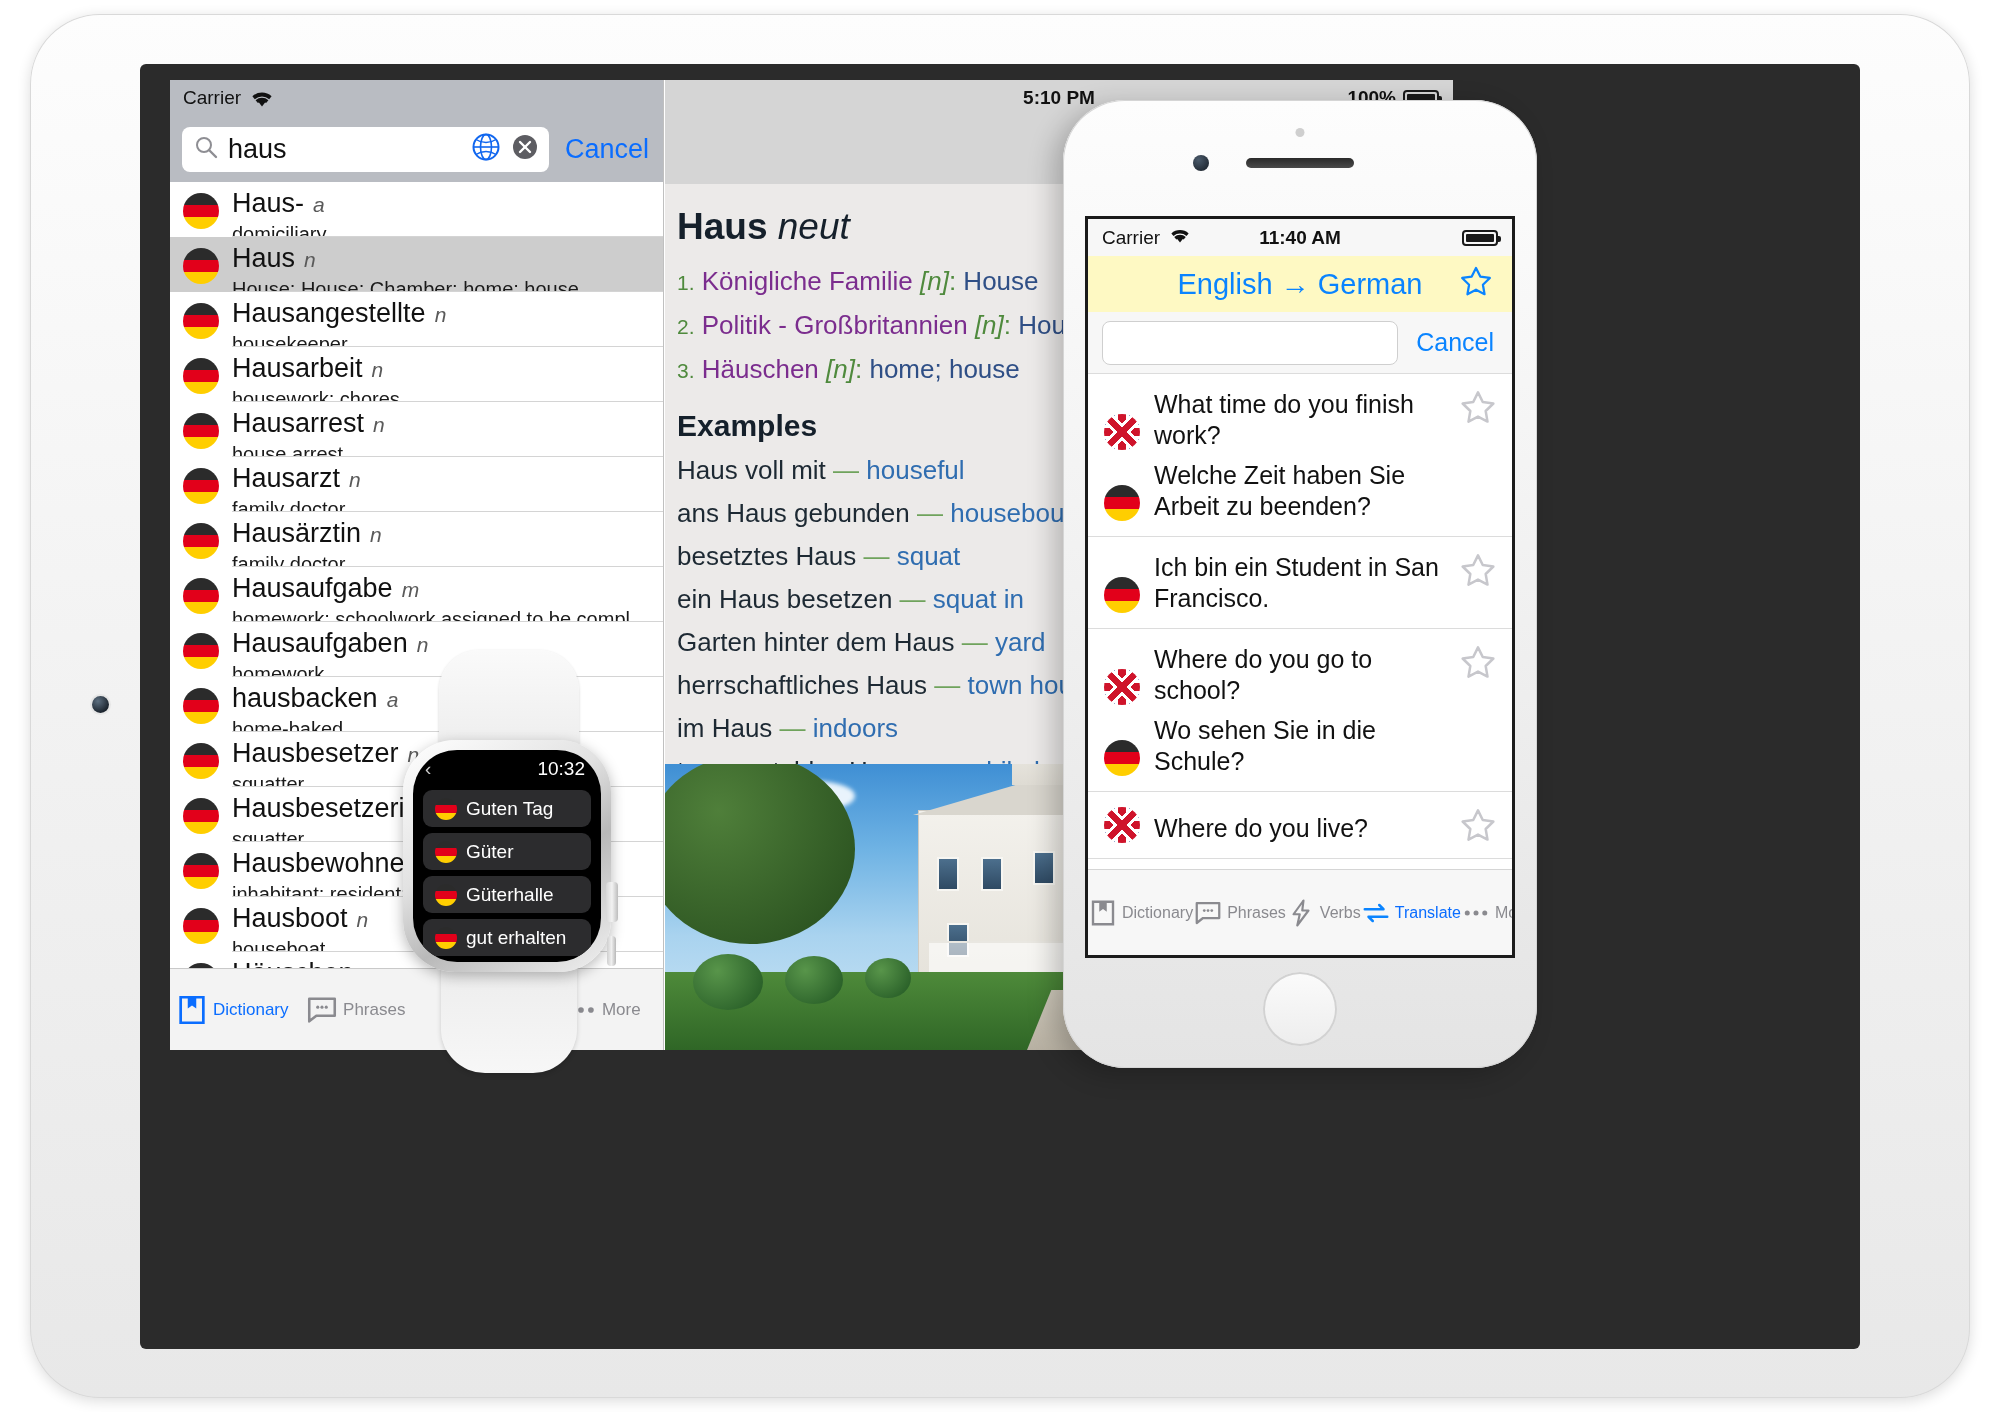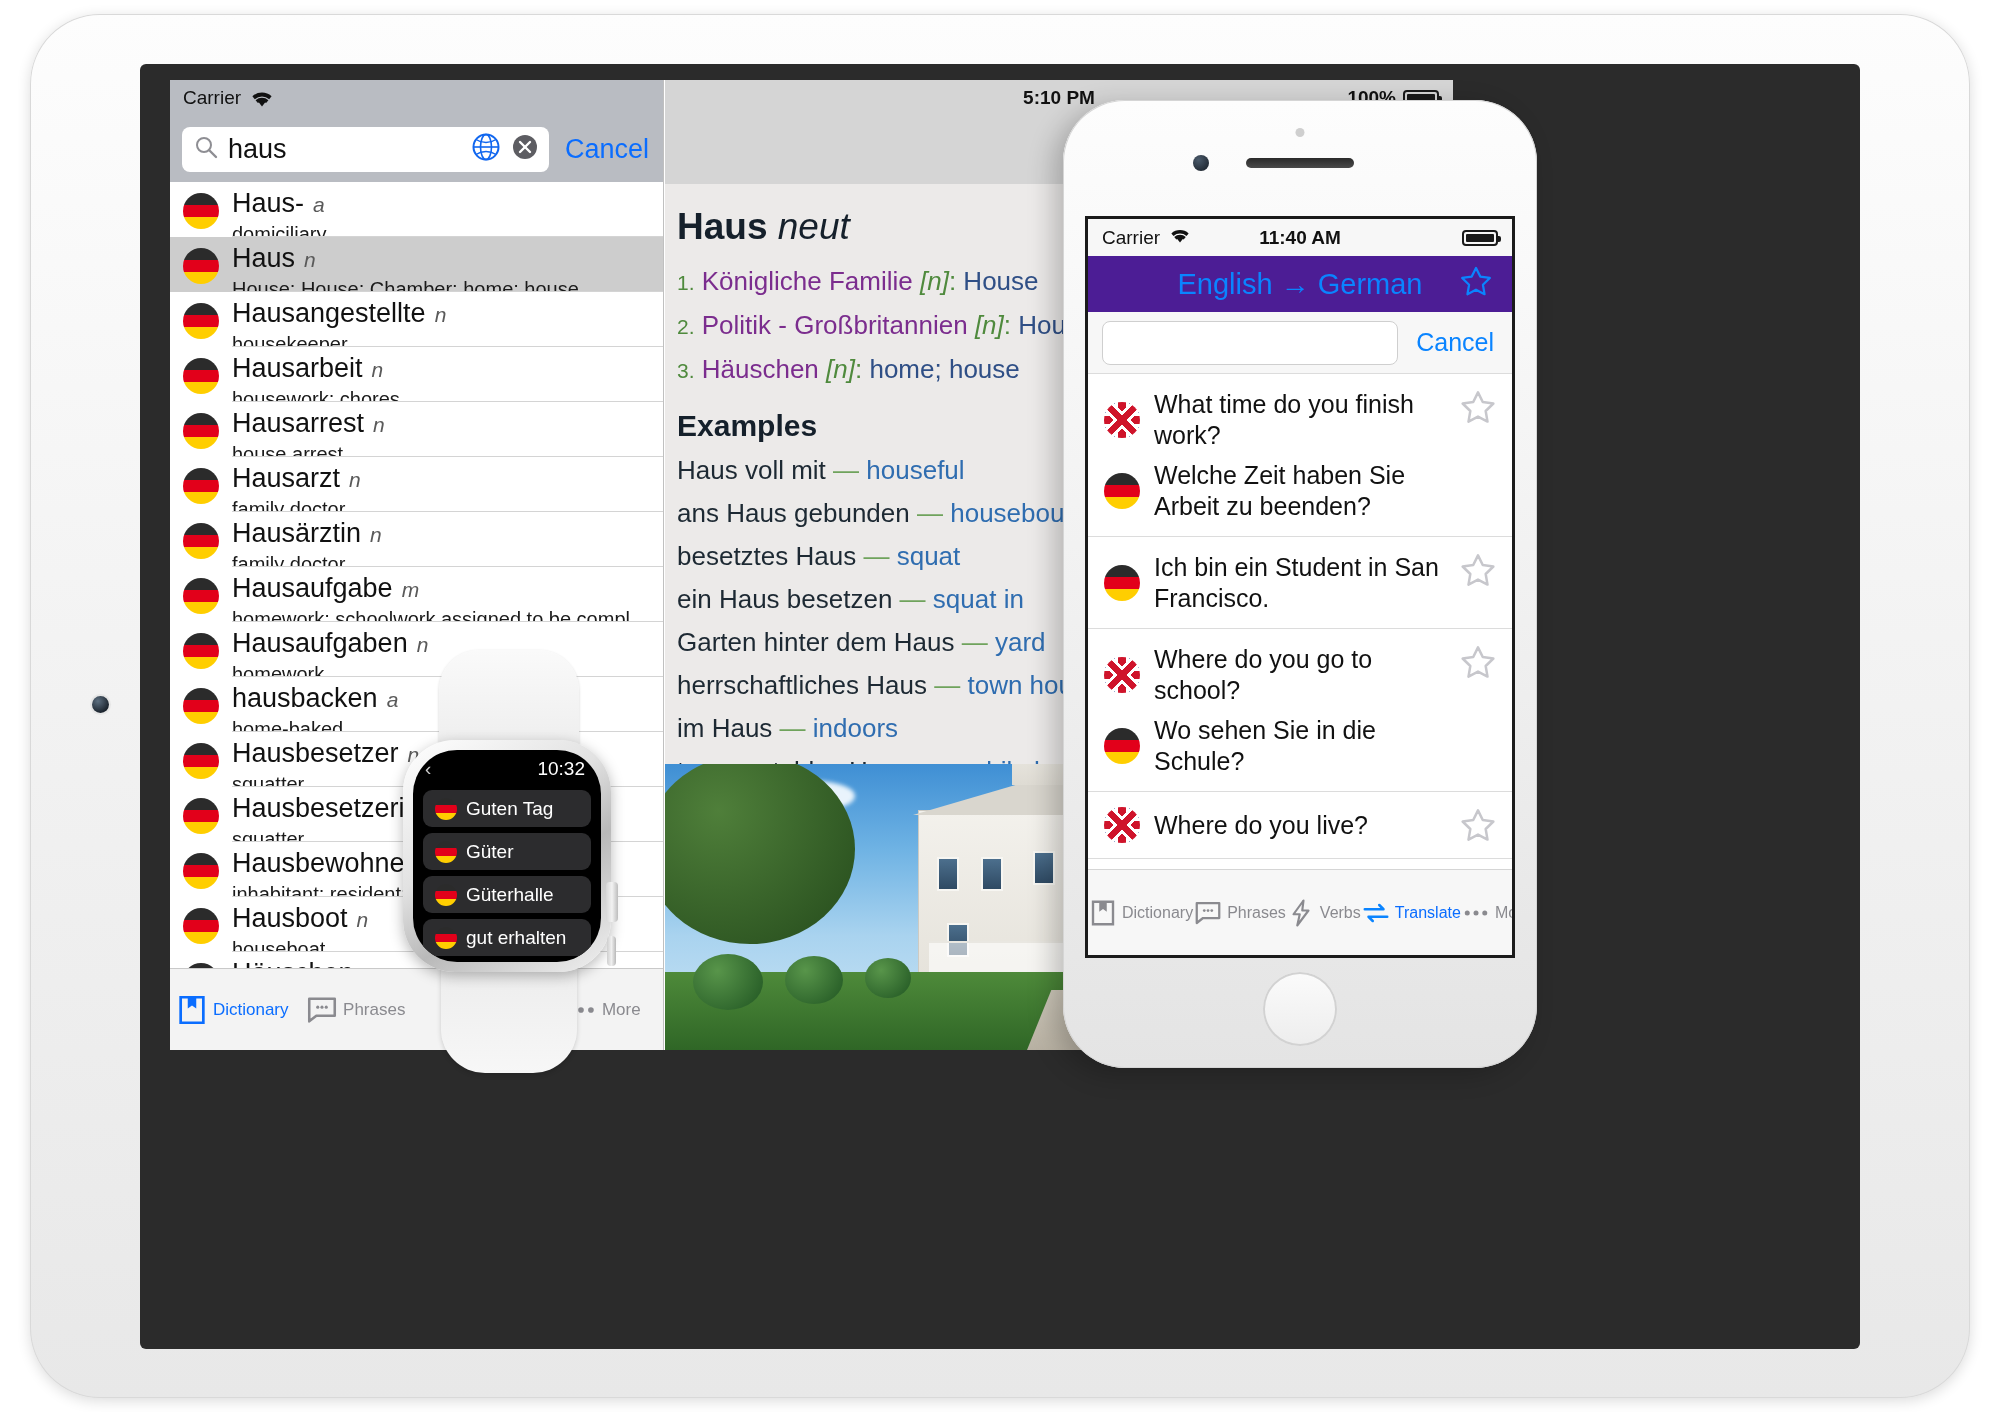--- a/index.html
+++ b/index.html
@@ -451,21 +451,21 @@
     background: #f7f7f7;
     position: relative;
   }
   #iphone-status .time {
     position: absolute; left: 50%; transform: translateX(-50%);
     font-weight: 600;
   }
   #iphone-status .batt { margin-left: auto; display:flex; align-items:center;}
   #iphone-nav {
     height: 56px;
-    background: #4c1d95;
+    background: #fef9c3;
     display: flex; align-items: center; justify-content: center;
     position: relative;
   }
   #iphone-nav .title {
     font-size: 29px; color: #0a84ff;
   }
   #iphone-nav .star {
     position: absolute; right: 18px; top: 50%; transform: translateY(-50%);
   }
   #iphone-searchrow {
@@ -483,21 +483,21 @@
     border-radius: 8px;
   }
   #iphone-searchcancel { color: #0a84ff; font-size: 25px; padding: 0 10px; }
 
   .phrase-group {
     border-bottom: 1px solid #dcdcdc;
     padding: 10px 0 10px 0;
     position: relative;
   }
   .phrase-line {
-    display: flex; align-items: center;
+    display: flex; align-items: flex-end;
     gap: 14px;
     padding: 5px 50px 5px 16px;
   }
   .phrase-line .txt {
     font-size: 25px;
     color: #111;
     line-height: 1.22;
   }
   .phrase-star {
     position: absolute; right: 14px; top: 14px;

